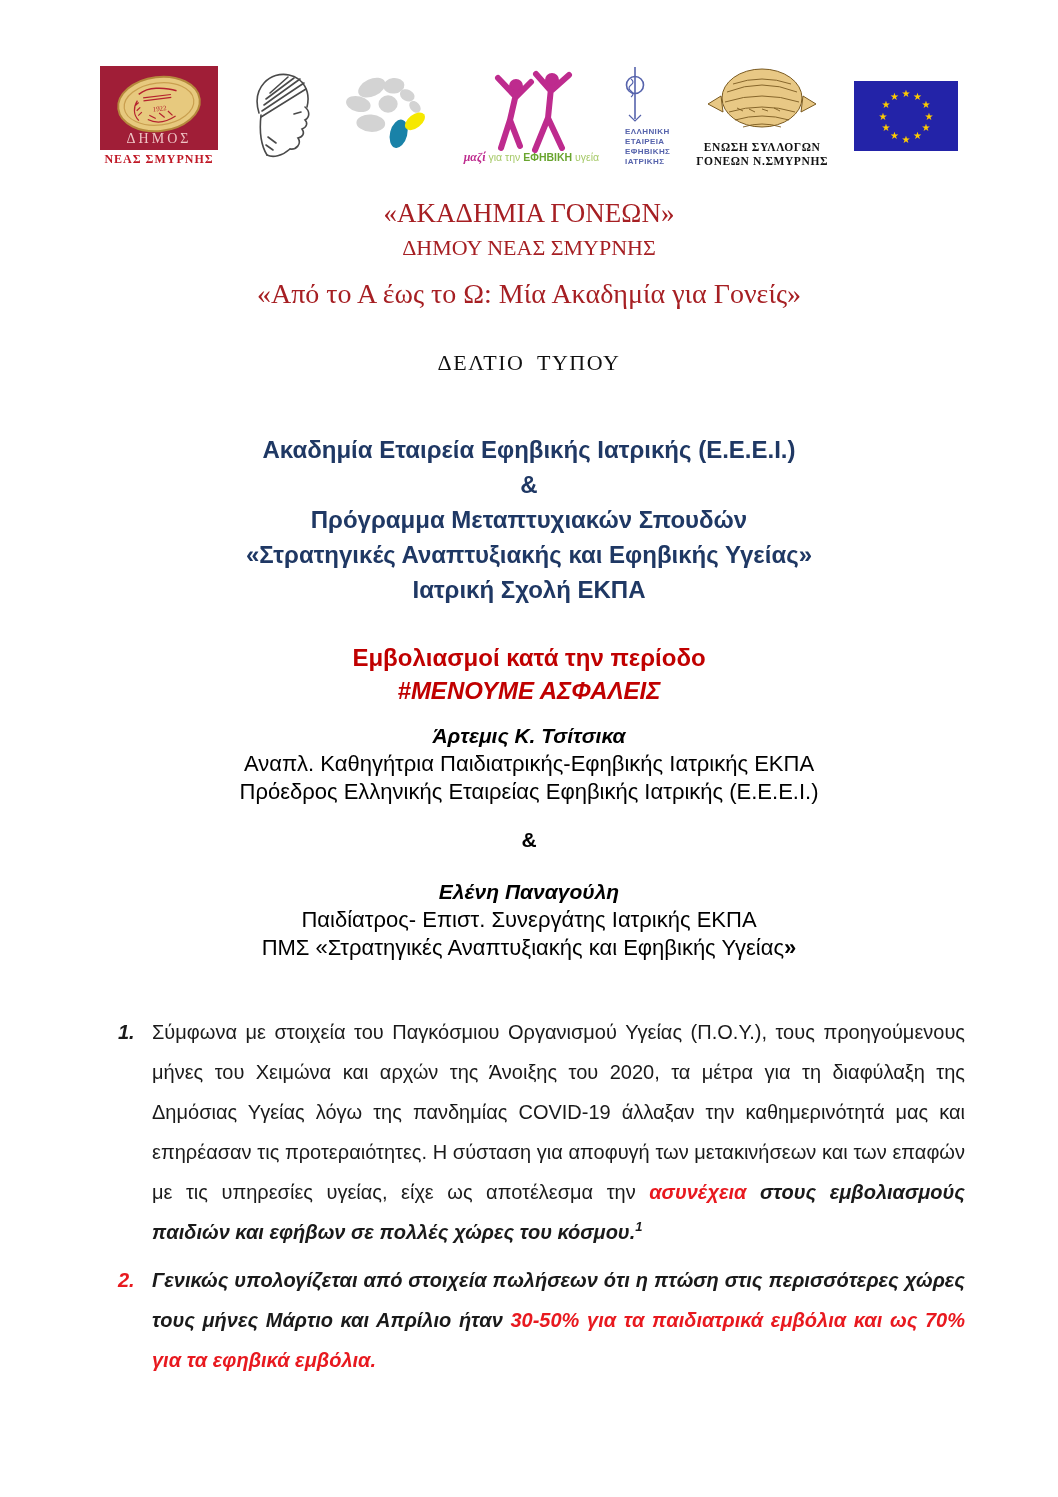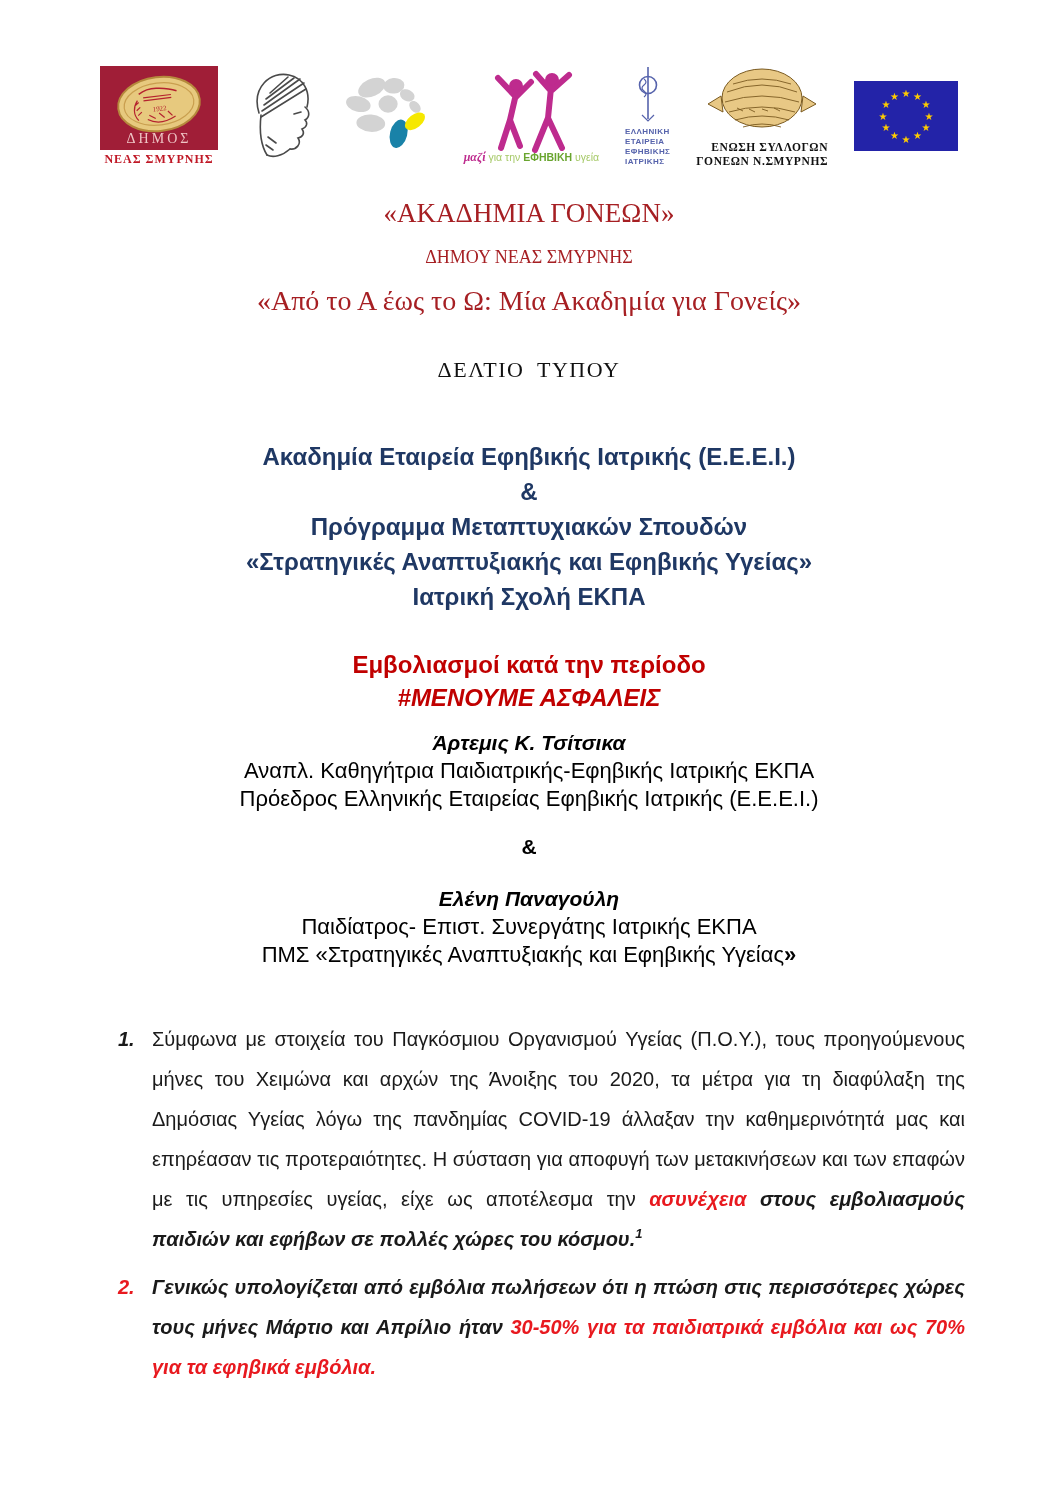--- a/index.html
+++ b/index.html
@@ -18,39 +18,39 @@
 
   
   .logos{margin:60px 100px 0 100px;height:112px;display:flex;justify-content:space-between;align-items:center;}
   .logo{display:flex;flex-direction:column;align-items:center;}
 
   .muni-box{width:118px;height:84px;background:var(--muni_red);position:relative;display:flex;align-items:flex-start;justify-content:center;}
   .muni-inner-label{position:absolute;bottom:3px;width:100%;text-align:center;font-family:"Liberation Serif",serif;
     color:#EFC5C5;font-size:14px;letter-spacing:3px;}
   .muni-caption{font-family:"Liberation Serif",serif;font-weight:bold;color:#C01826;font-size:12px;letter-spacing:1px;margin-top:2px;white-space:nowrap;}
 
-  .eeei{display:flex;align-items:center;gap:4px;}
+  .eeei{display:flex;align-items:flex-start;gap:4px;}
   .eeei-lines{display:flex;flex-direction:column;}
   .eeei-lines span{font-size:8px;line-height:10px;font-weight:bold;color:var(--eeei_blue);letter-spacing:.4px;}
 
   .union-caption{font-family:"Liberation Serif",serif;font-weight:bold;font-size:11.5px;line-height:14px;
-    letter-spacing:.6px;text-align:right;color:#111;margin-top:2px;}
+    letter-spacing:.6px;text-align:center;color:#111;margin-top:2px;}
 
   .eu-flag{width:104px;height:70px;background:var(--eu_blue);}
 
   .ahm{display:flex;flex-direction:column;align-items:center;}
   .ahm-caption{font-size:10.5px;line-height:11px;white-space:nowrap;margin-top:-6px;}
   .ahm-caption .script{font-family:"Liberation Serif",serif;font-style:italic;font-weight:bold;color:var(--magenta);font-size:12px;}
   .ahm-caption .lt{color:var(--green_light);}
   .ahm-caption .bd{color:var(--green_dark);font-weight:bold;}
 
   
   .t-serif{font-family:"Liberation Serif",serif;font-weight:normal;text-align:center;color:var(--title_red);}
   .title-main{margin-top:26px;font-size:27px;}
-  .title-sub{margin-top:18px;font-size:18px;}
+  .title-sub{margin-top:6px;font-size:22px;}
   .title-tag{margin-top:17px;font-size:28px;}
   .press{margin-top:40px;text-align:center;font-family:"Liberation Serif",serif;font-size:22px;color:#111;
     letter-spacing:1.5px;word-spacing:6px;font-weight:normal;}
 
   .org{margin-top:56px;text-align:center;color:var(--navy);font-weight:bold;font-size:24px;line-height:35px;}
   .topic{margin-top:34px;text-align:center;color:var(--heading_red);font-weight:bold;font-size:24px;line-height:33px;}
   .topic .hashtag{font-style:italic;}
 
   .author-name{margin-top:15px;text-align:center;font-weight:bold;font-style:italic;font-size:21px;line-height:28px;color:#000;}
   .author-roles{text-align:center;font-size:22px;line-height:28px;color:#000;}
@@ -230,18 +230,18 @@
     <div class="item">
       <div class="num">1.</div>
       <div class="txt">
         <span>Σύμφωνα με στοιχεία του Παγκόσμιου Οργανισμού Υγείας (Π.Ο.Υ.), τους προηγούμενους μήνες του Χειμώνα και αρχών της Άνοιξης του 2020, τα μέτρα για τη διαφύλαξη της Δημόσιας Υγείας λόγω της πανδημίας COVID-19 άλλαξαν την καθημερινότητά μας και επηρέασαν τις προτεραιότητες. Η σύσταση για αποφυγή των μετακινήσεων και των επαφών με τις υπηρεσίες υγείας, είχε ως αποτέλεσμα την </span><span class="hl-red">ασυνέχεια</span><span class="em-black"> στους εμβολιασμούς παιδιών και εφήβων σε πολλές χώρες του κόσμου.</span><sup class="em-black">1</sup>
       </div>
     </div>
 
     <div class="item">
       <div class="num red">2.</div>
       <div class="txt">
-        <span class="em-black">Γενικώς υπολογίζεται από εμβόλια πωλήσεων ότι η πτώση στις περισσότερες χώρες τους μήνες Μάρτιο και Απρίλιο ήταν </span><span class="em-red">30-50% για τα παιδιατρικά εμβόλια και ως 70% για τα εφηβικά εμβόλια.</span>
+        <span class="em-black">Γενικώς υπολογίζεται από στοιχεία πωλήσεων ότι η πτώση στις περισσότερες χώρες τους μήνες Μάρτιο και Απρίλιο ήταν </span><span class="em-red">30-50% για τα παιδιατρικά εμβόλια και ως 70% για τα εφηβικά εμβόλια.</span>
       </div>
     </div>
 
   </div>
 </div>
 
 </body></html>

